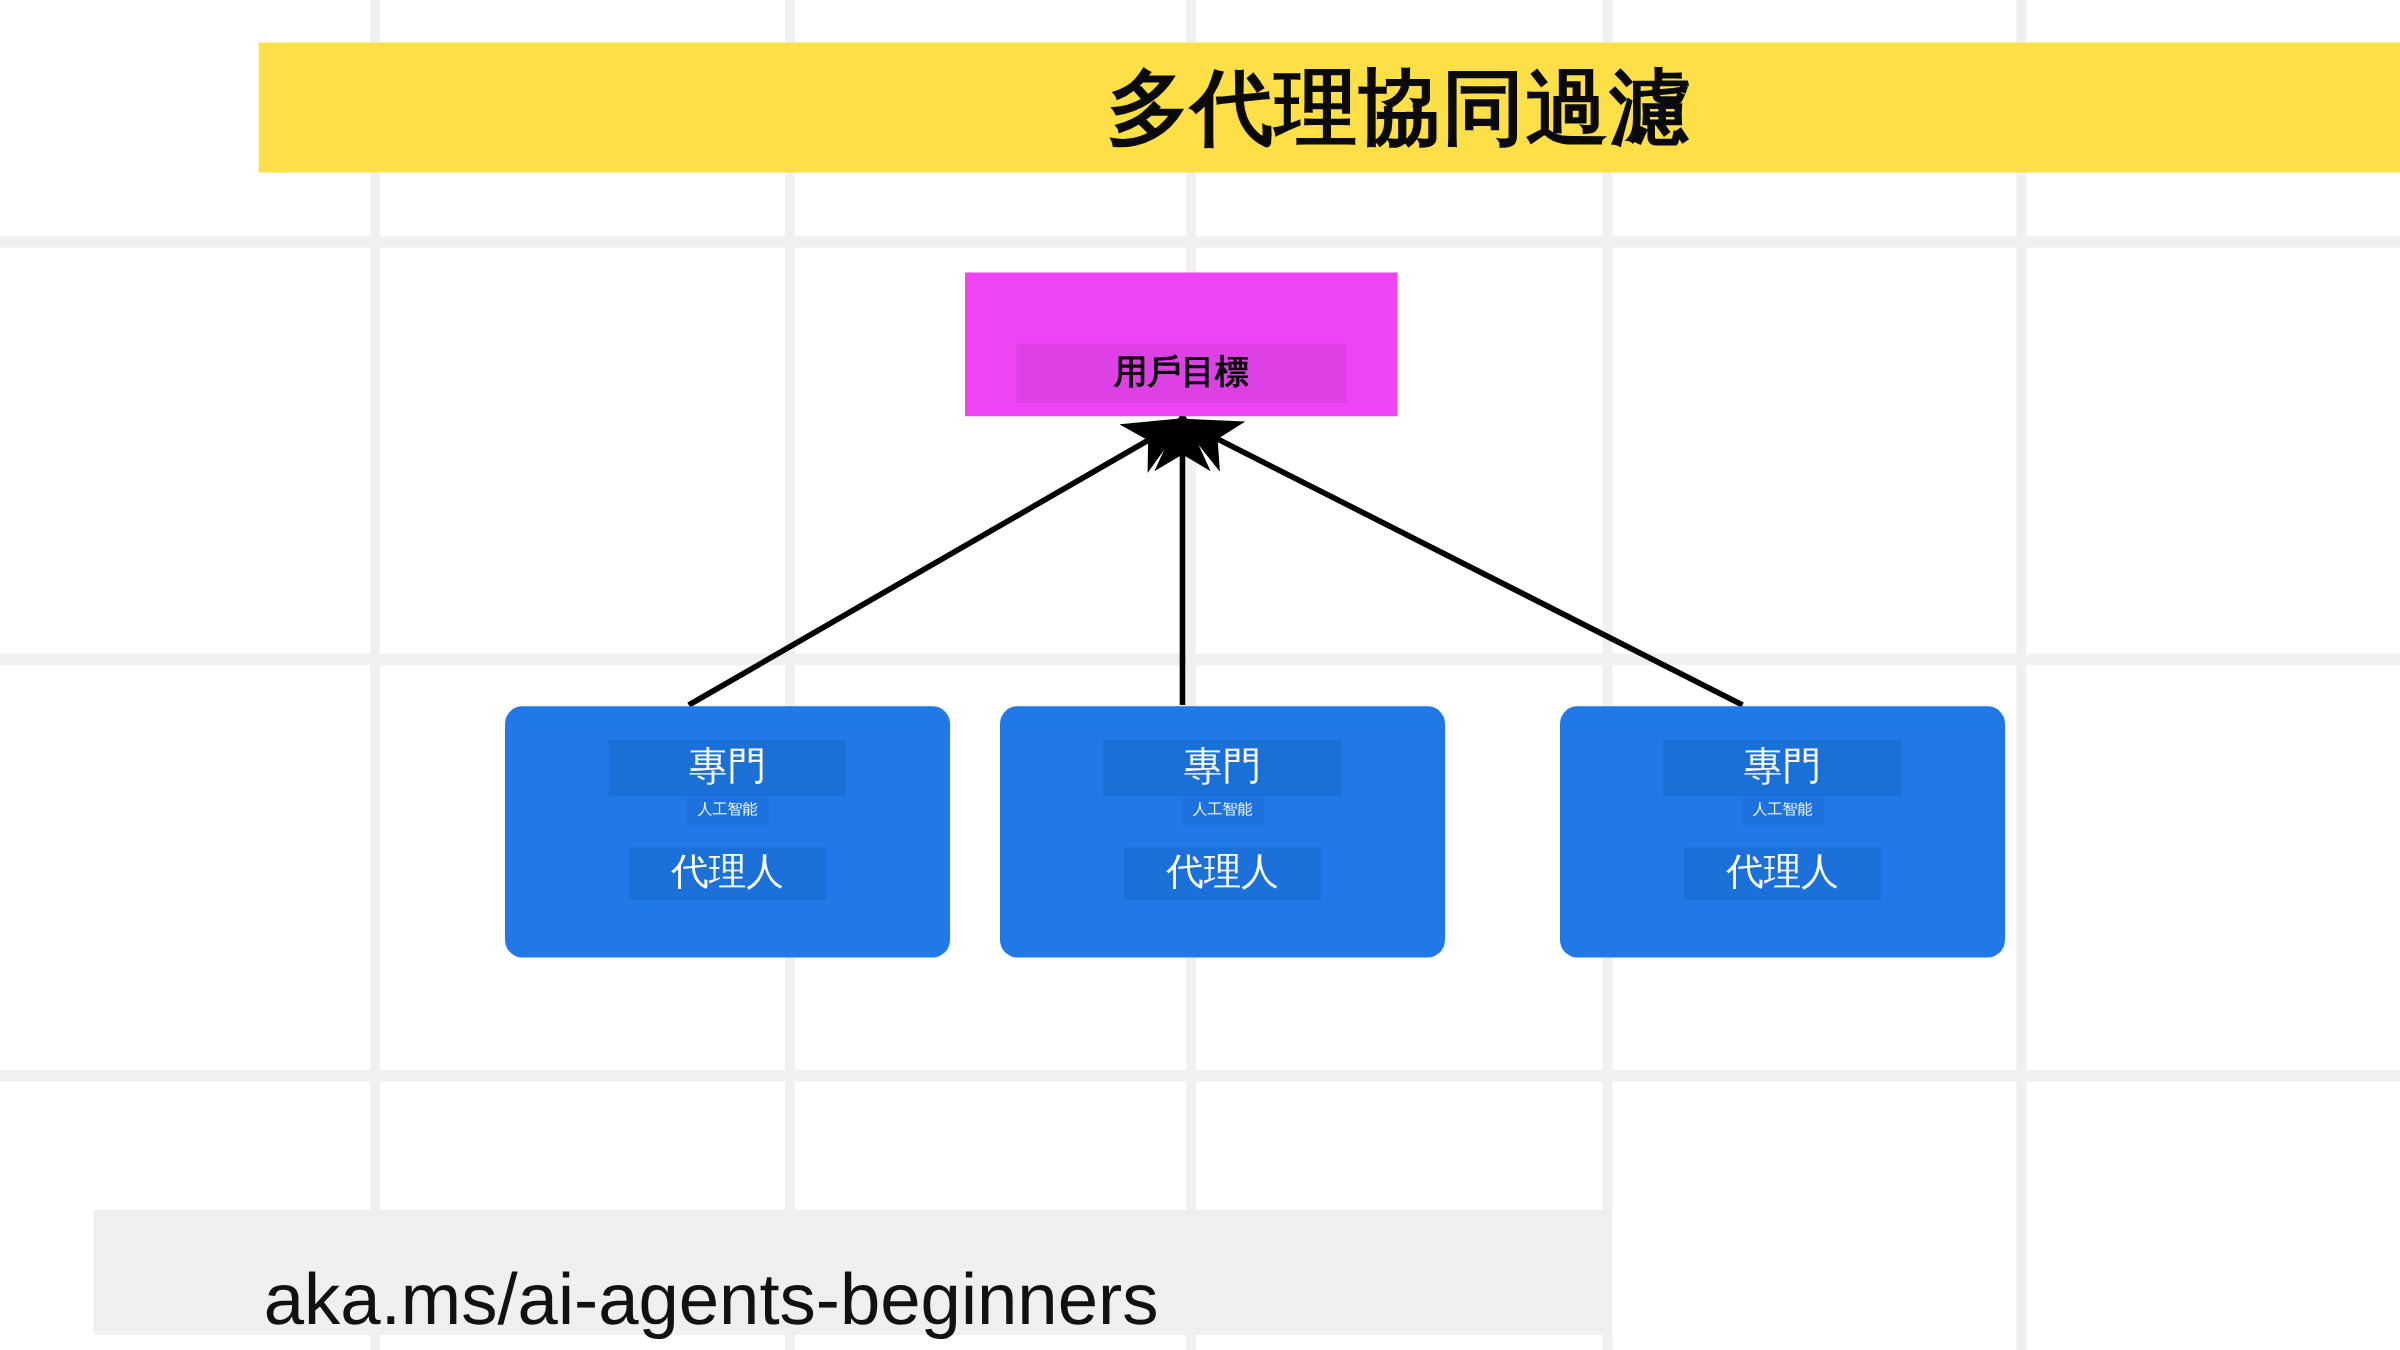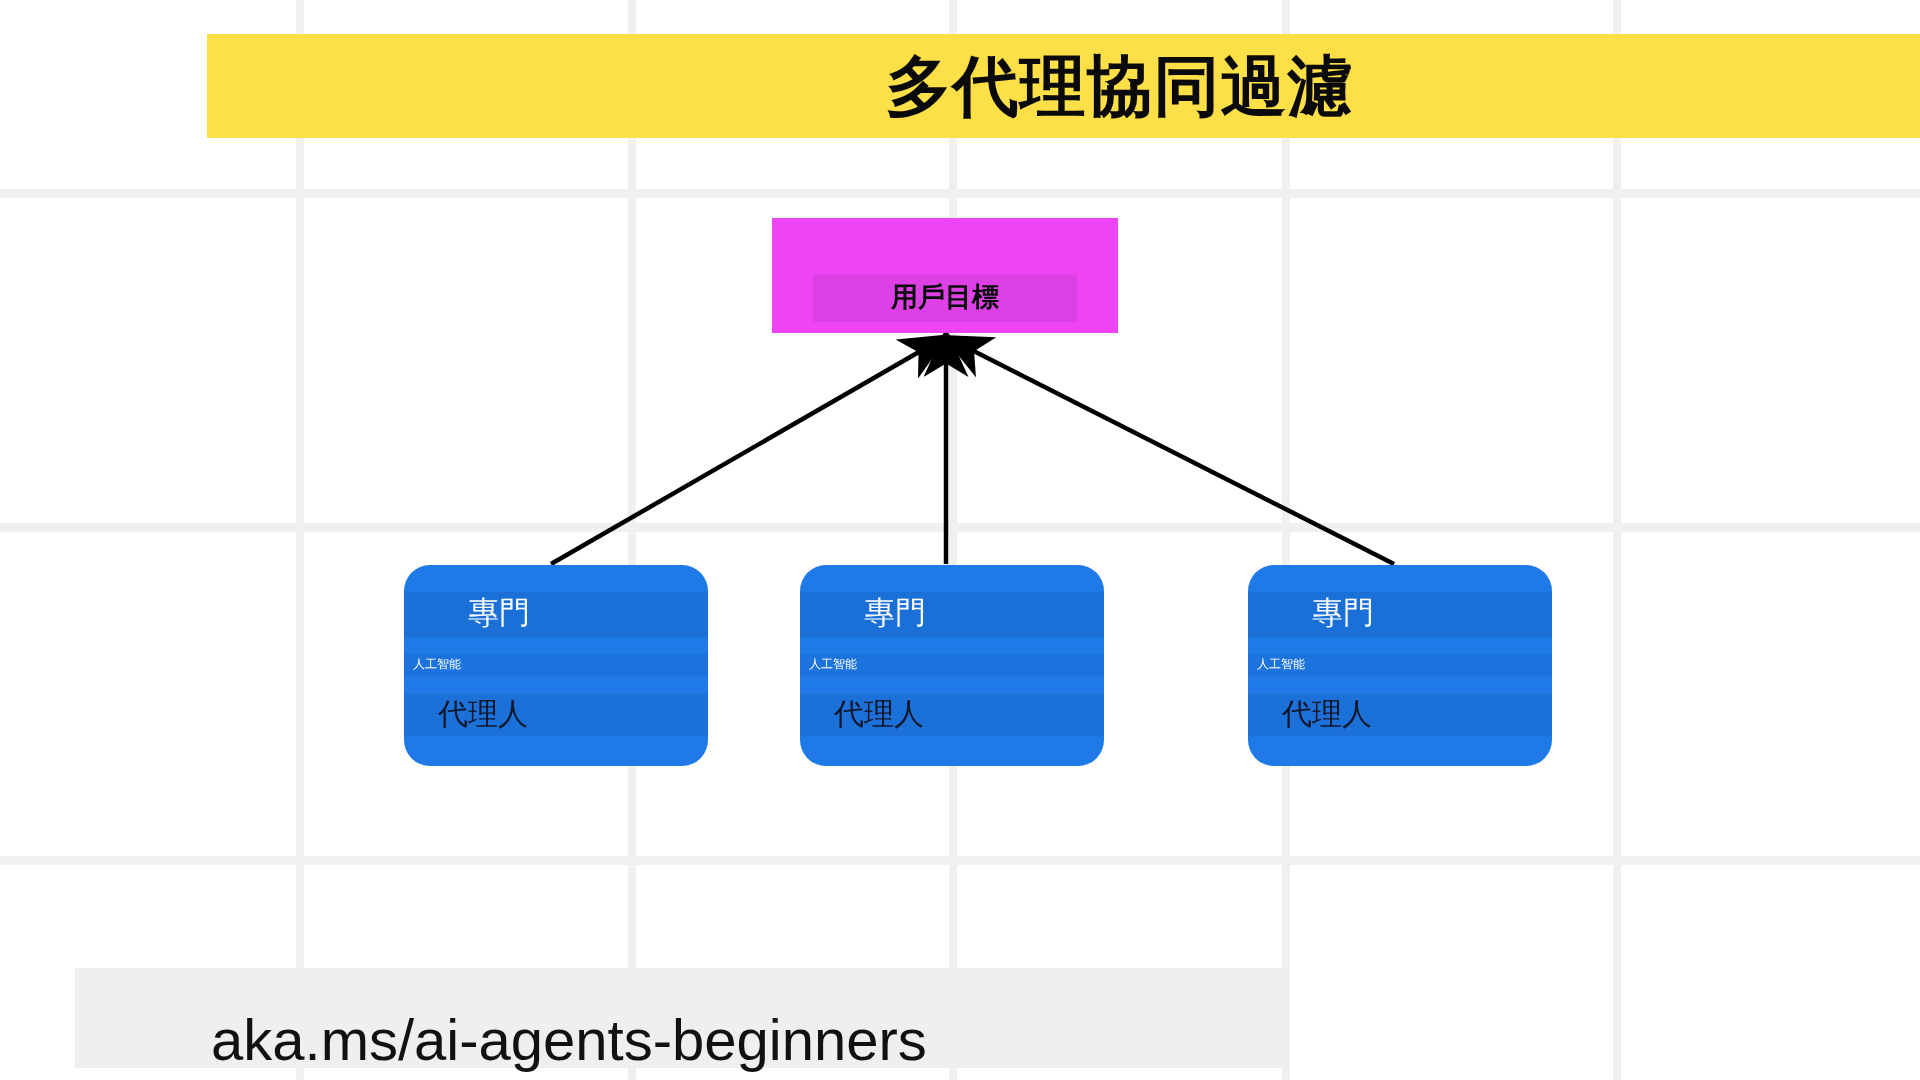--- a/index.html
+++ b/index.html
@@ -81,60 +81,62 @@
     color: #0a0a0a;
     line-height: 1.15;
     white-space: nowrap;
     margin-top: 46px;
   }
 
   
   .agent-node {
     position: absolute;
     top: 565px;
-    width: 304px;
+    width: 356px;
     height: 201px;
     background: #1f7ae8;
-    border-radius: 26px;
+    border-radius: 14px;
     display: flex;
     flex-direction: column;
+    align-items: center;
     justify-content: flex-start;
     padding-top: 27px;
     box-sizing: border-box;
   }
   .agent-node[data-pos="left"]   { left: 404px; }
   .agent-node[data-pos="center"] { left: 800px; }
   .agent-node[data-pos="right"]  { left: 1248px; }
 
   .agent-role {
     display: inline-block;
     background: rgba(20, 90, 180, 0.30);
     color: #ffffff;
     font-size: 31px;
     font-weight: 500;
     line-height: 1.18;
     padding: 3px 64px 5px 64px;
     white-space: nowrap;
   }
   .agent-kind {
     display: inline-block;
-    margin-top: 17px;
+    margin-top: 1px;
     background: rgba(20, 90, 180, 0.22);
     color: #ffffff;
     font-size: 12px;
     font-weight: 500;
     line-height: 1.3;
     padding: 3px 9px 4px 9px;
     white-space: nowrap;
+    font-family: Liberation Mono, monospace;
   }
   .agent-name {
     display: inline-block;
     margin-top: 18px;
     background: rgba(20, 90, 180, 0.28);
-    color: #0f172a;
+    color: #ffffff;
     font-size: 30px;
     font-weight: 500;
     line-height: 1.18;
     padding: 2px 34px 4px 34px;
     white-space: nowrap;
   }
 
   
   .connectors {
     position: absolute;

